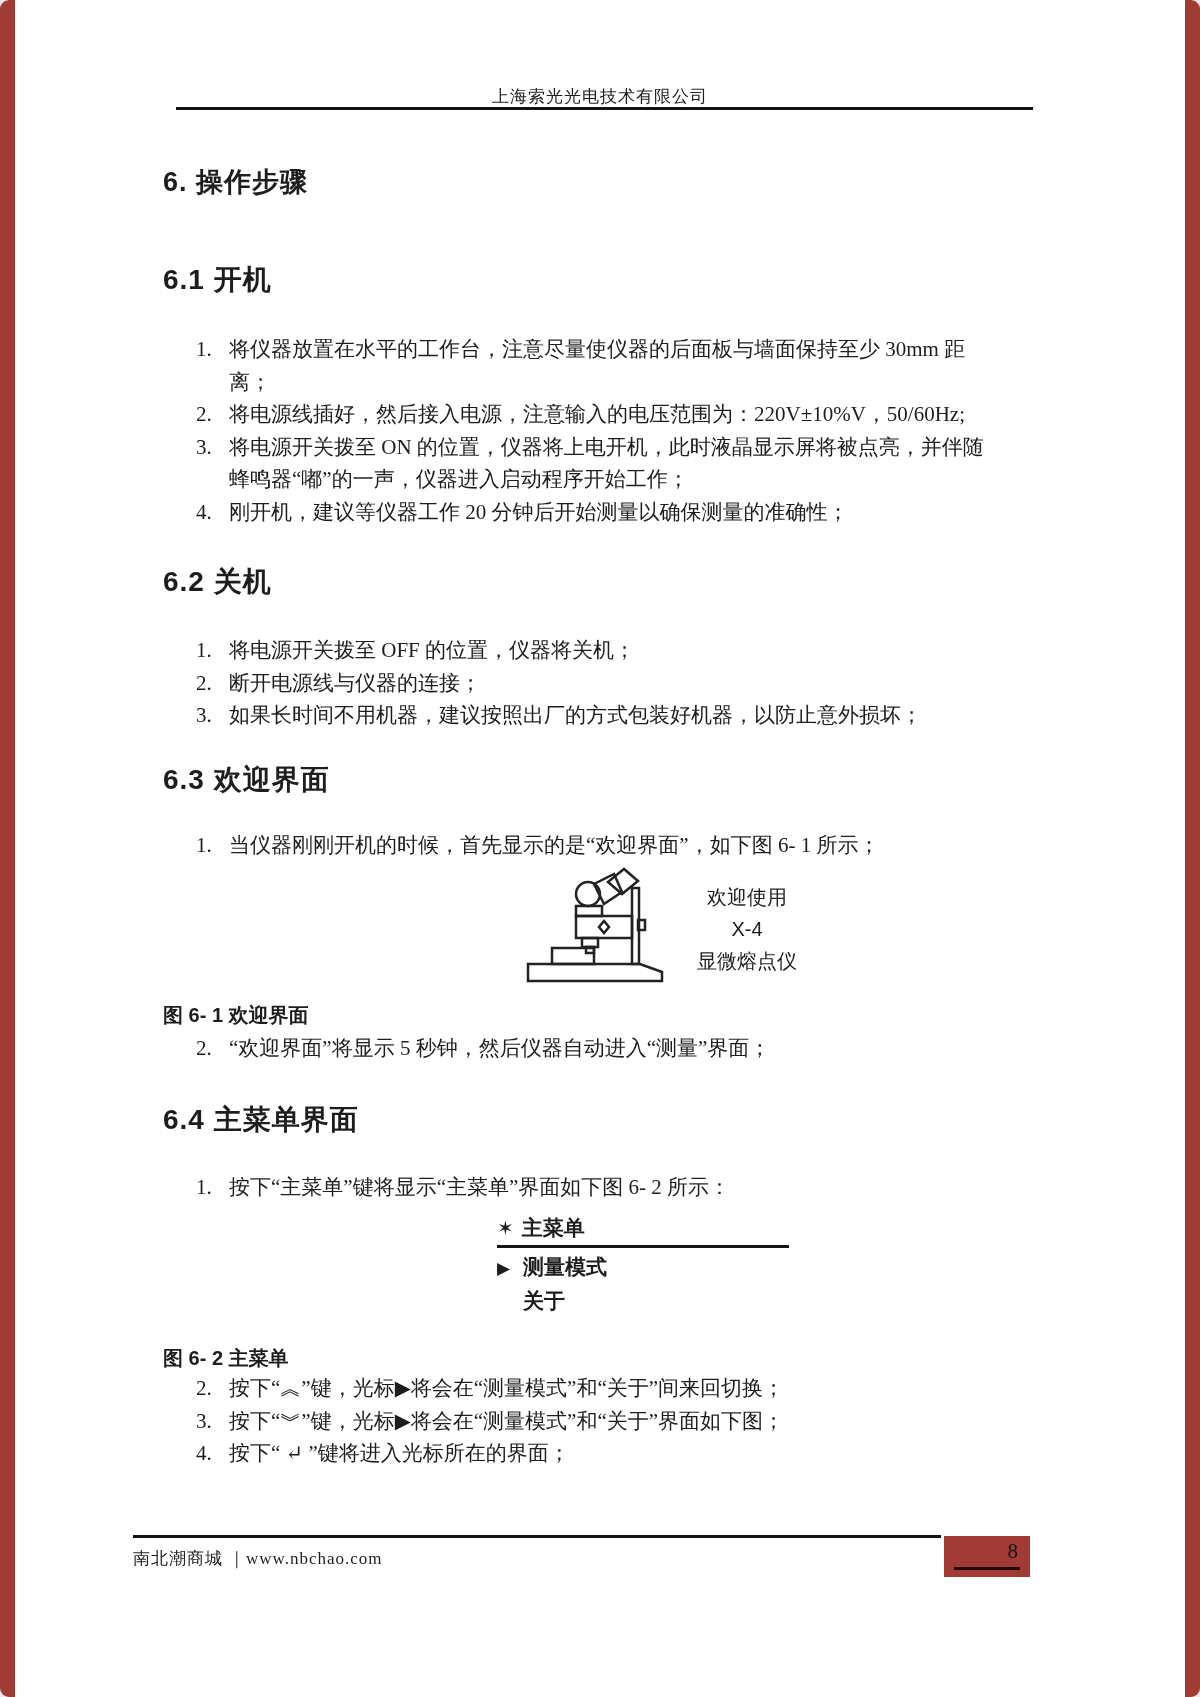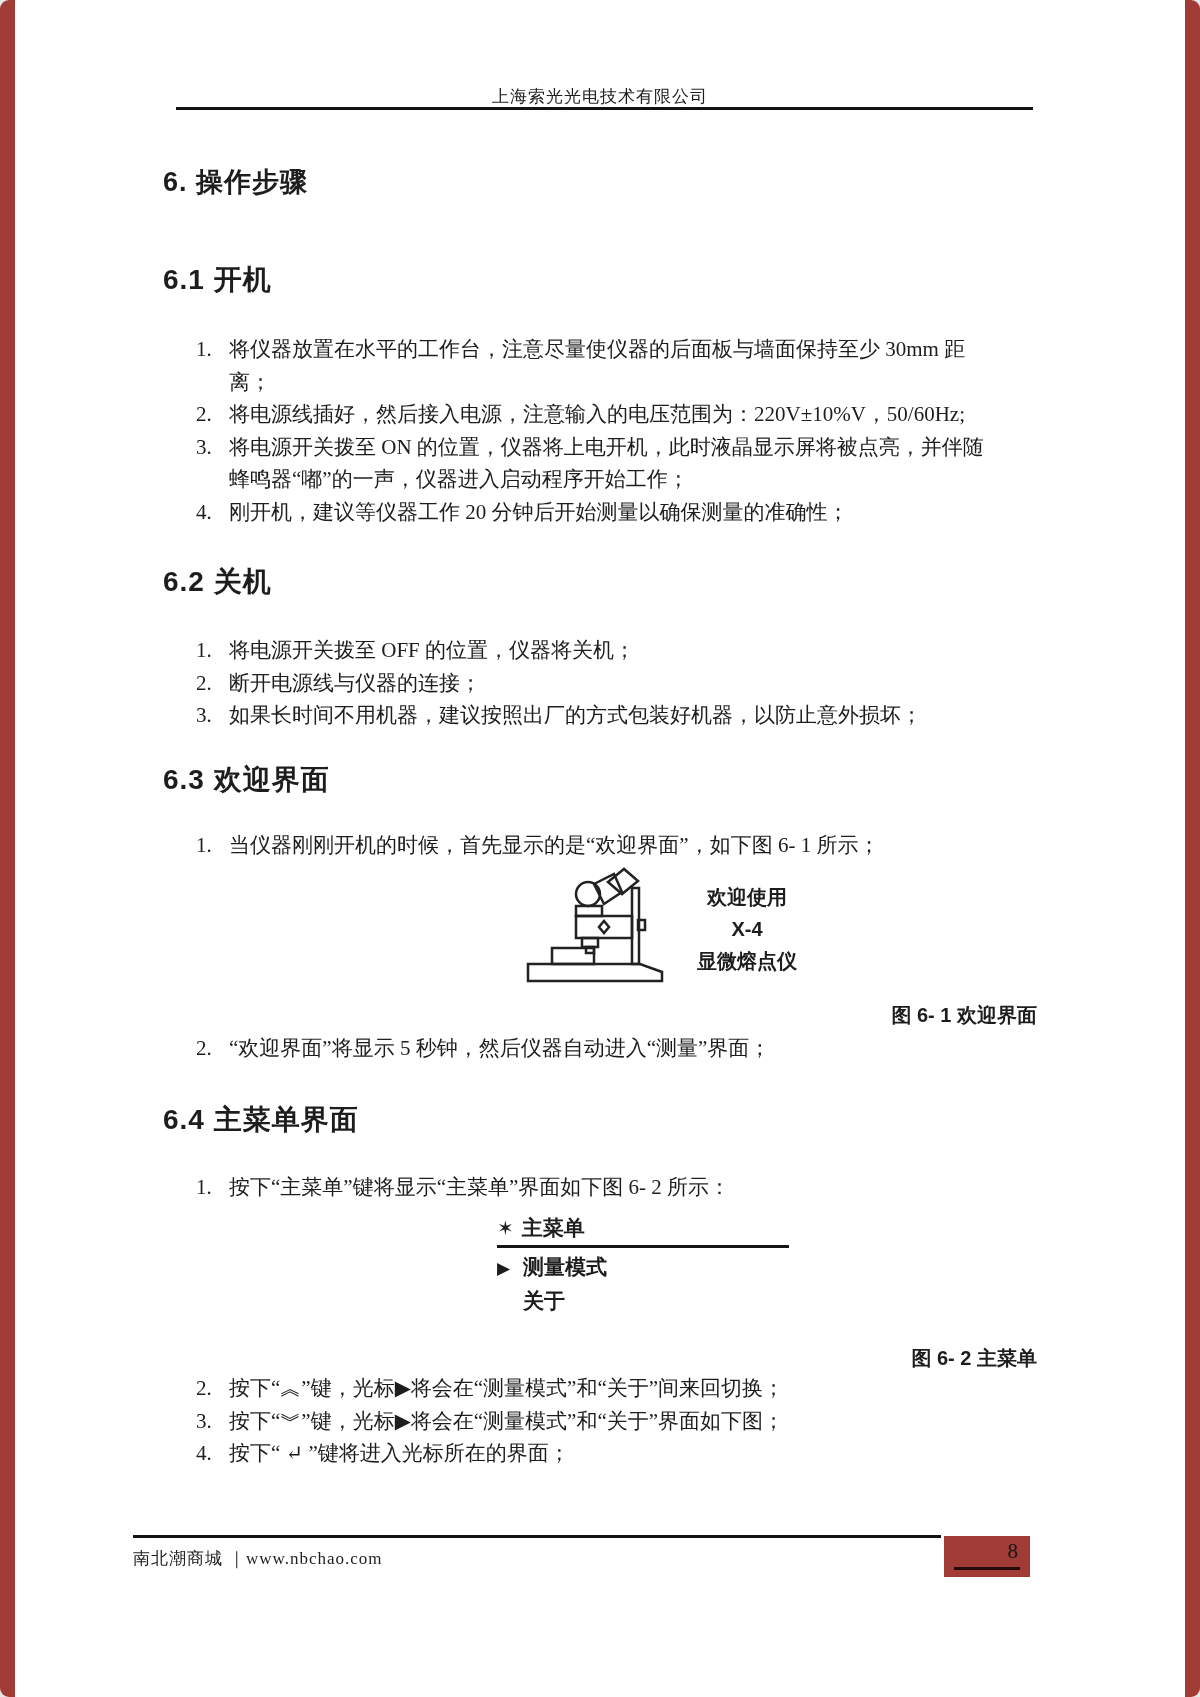--- a/index.html
+++ b/index.html
@@ -20,23 +20,23 @@
   .olist{left:196px;width:848px;font-size:21px;line-height:32.5px;}
   .l61{top:333px;} .l62{top:634px;} .l63a{top:829px;} .l63b{top:1032px;}
   .l64a{top:1171px;} .l64b{top:1372px;}
   .li{display:flex;}
   .li .num{width:33px;flex:0 0 33px;}
   .li .txt{flex:1;}
   .li .ln{display:block;}
   
   .fig61-svg{left:520px;top:866px;}
   .fig61-text{left:672px;top:881px;width:150px;text-align:center;
-              font-family:"Liberation Sans","DejaVu Sans",sans-serif;font-weight:700;
+              font-family:"Liberation Sans","DejaVu Sans",sans-serif;font-weight:400;
               font-size:20px;line-height:32px;}
-  .caption{left:163px;width:874px;text-align:right;
+  .caption{left:163px;width:874px;text-align:left;
            font-family:"Liberation Sans","DejaVu Sans",sans-serif;font-weight:bold;font-size:20px;}
   .cap61{top:1002px;} .cap62{top:1345px;}
   
   .menu{left:497px;top:1214px;font-family:"Liberation Sans","DejaVu Sans",sans-serif;
         font-weight:bold;font-size:21px;}
   .menu-title-row{display:flex;align-items:center;}
   .menu-cursor{font-size:20px;margin-right:8px;}
   .menu-underline{width:292px;height:3px;background:#161616;margin-top:3px;}
   .menu-item-row{display:flex;margin-top:6px;line-height:26px;}
   .menu-marker{width:26px;flex:0 0 26px;font-size:17px;padding-top:2px;}

